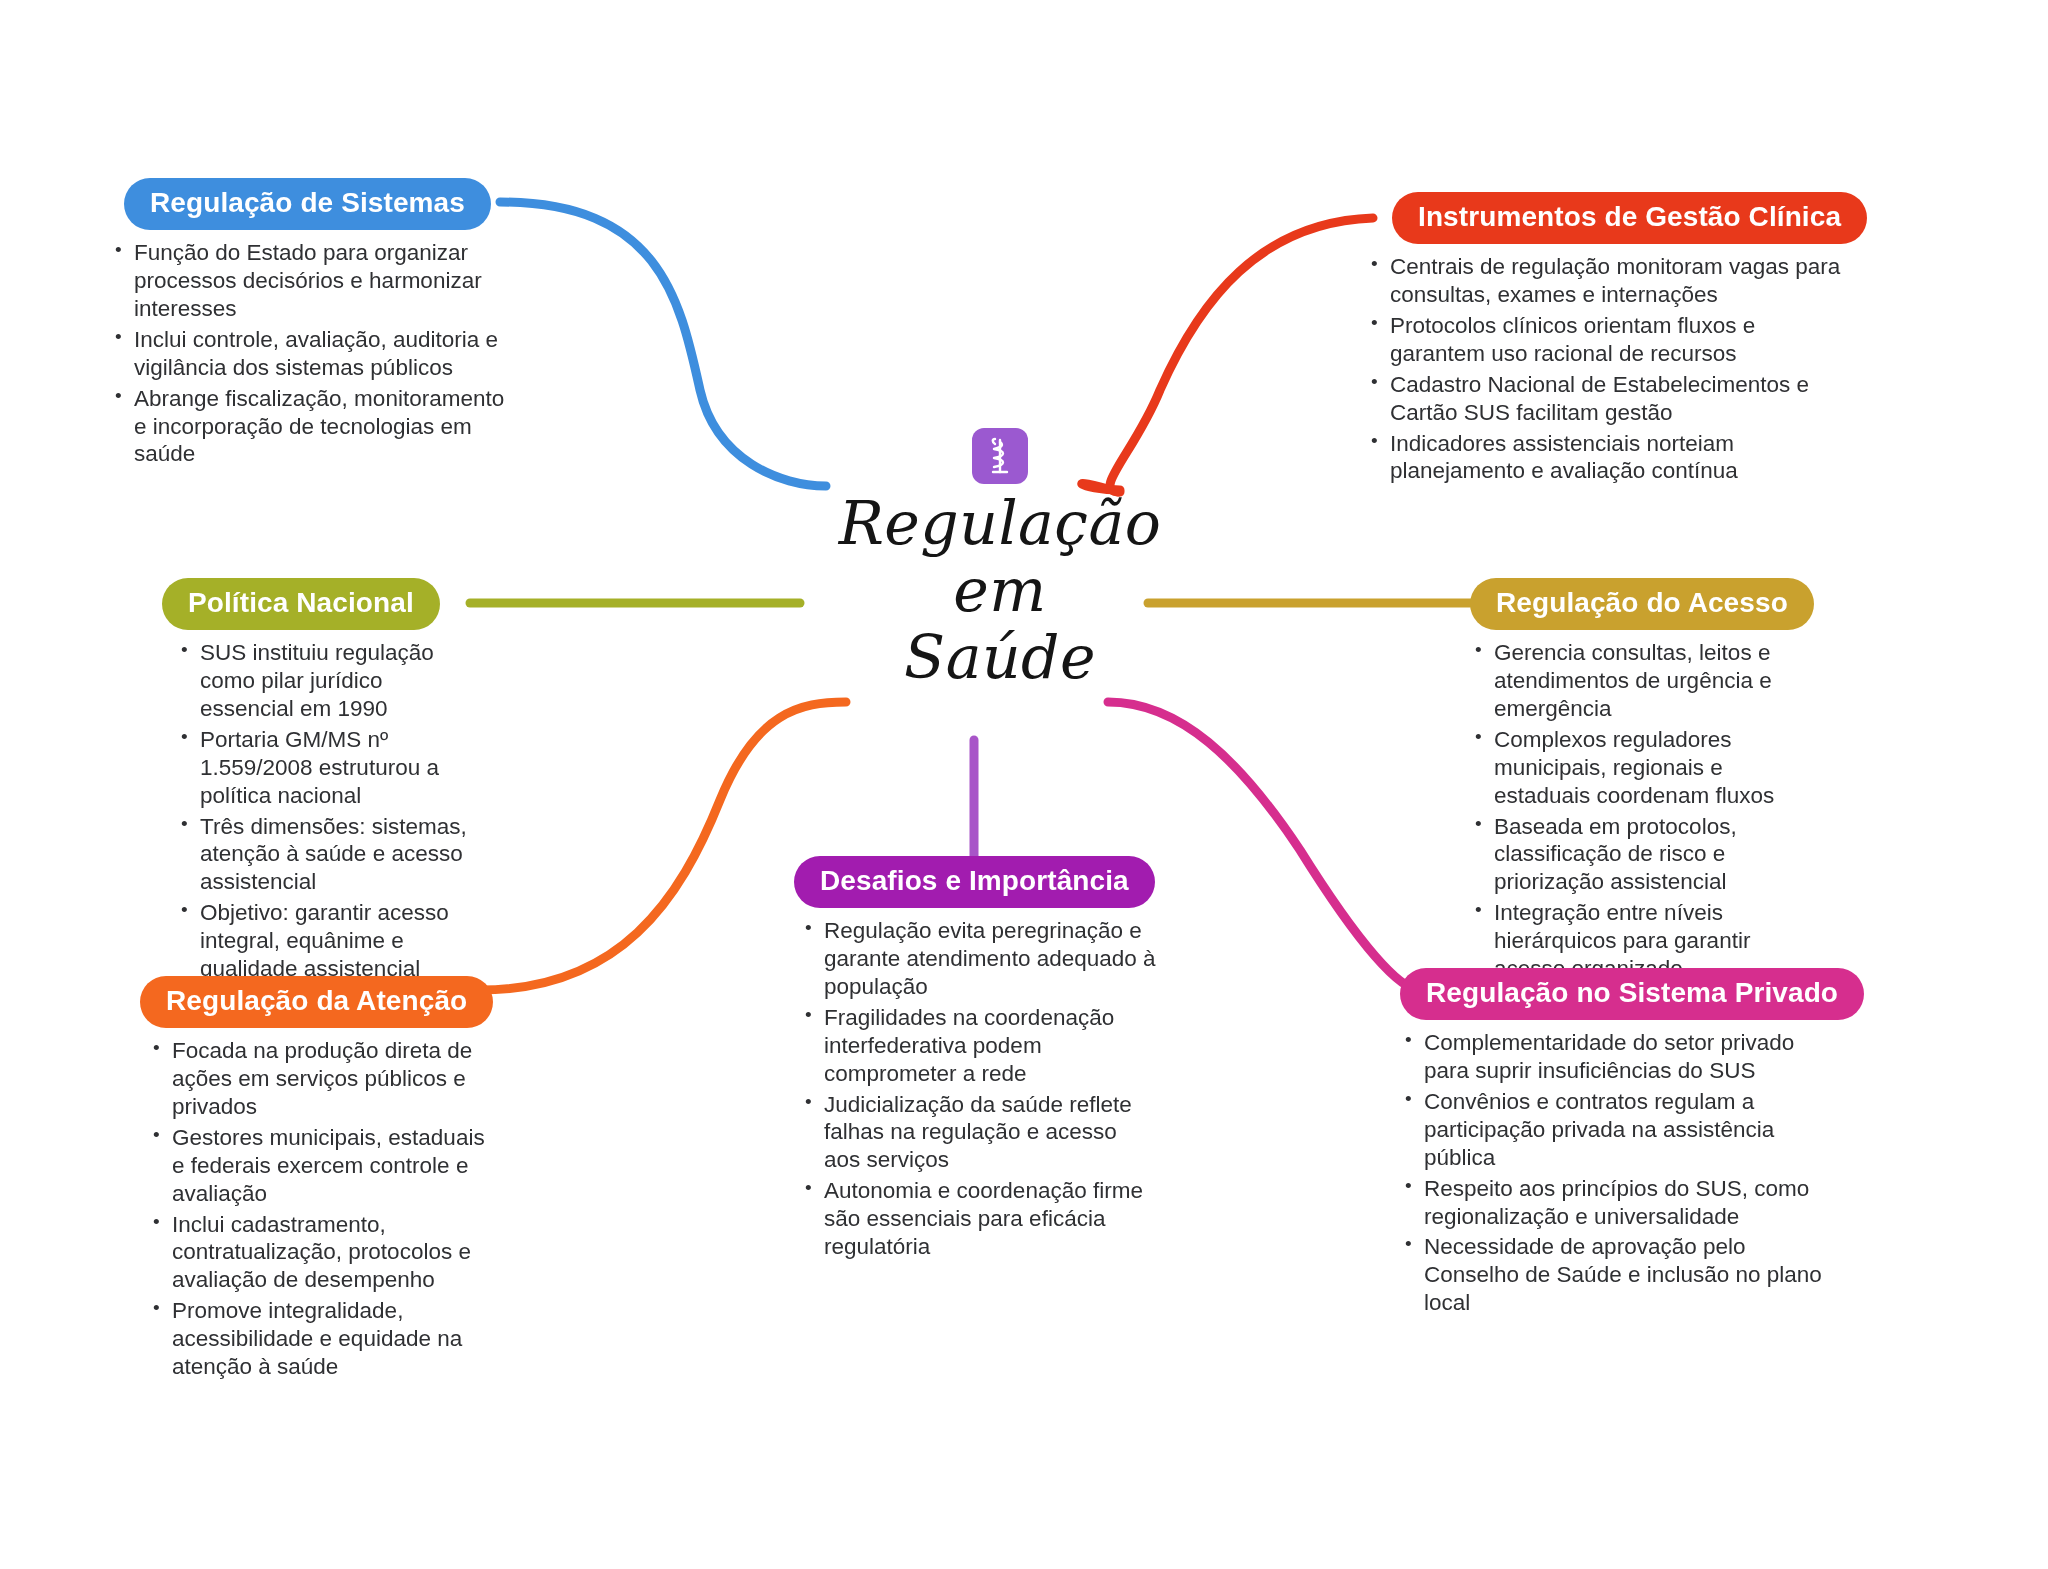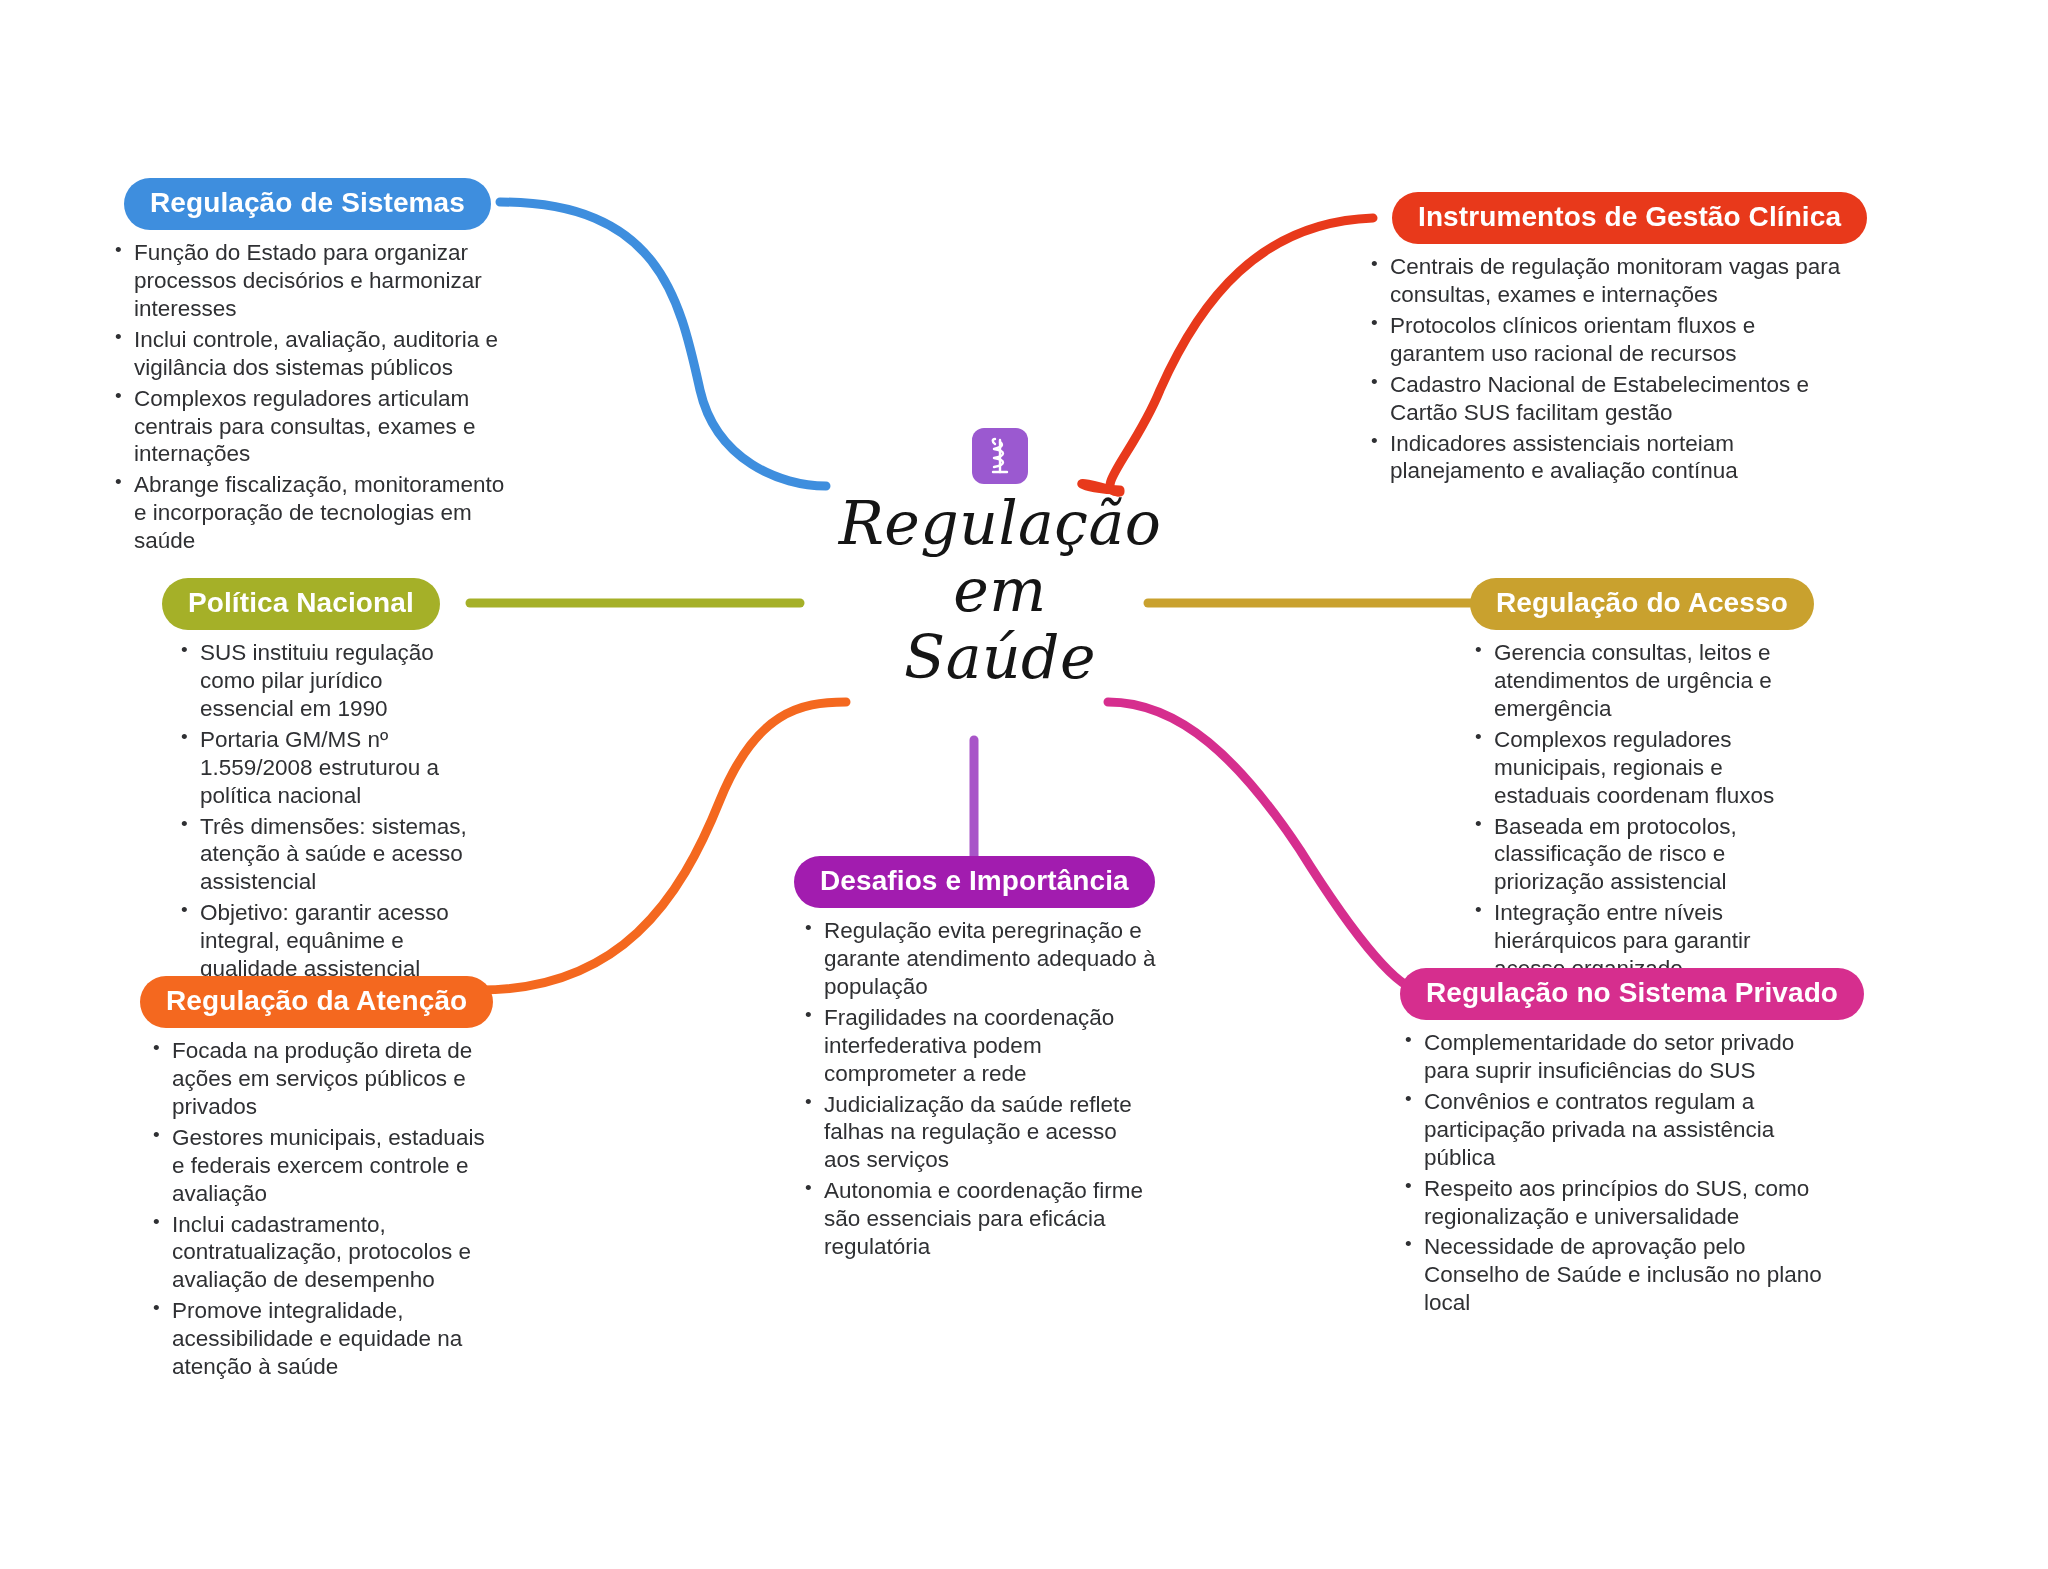--- a/index.html
+++ b/index.html
@@ -168,21 +168,20 @@
       <span>em</span>
       <span>Saúde</span>
     </div>
   </div>
 
   <div class="node" id="node-sistemas">
     <div class="pill" style="background:#3E8EDE">Regulação de Sistemas</div>
     <ul class="bullets">
       <li>Função do Estado para organizar processos decisórios e harmonizar interesses</li>
       <li>Inclui controle, avaliação, auditoria e vigilância dos sistemas públicos</li>
-      <li>Complexos reguladores articulam centrais para consultas, exames e internações</li>
       <li>Abrange fiscalização, monitoramento e incorporação de tecnologias em saúde</li>
     </ul>
   </div>
 
   <div class="node" id="node-instrumentos">
     <div class="pill" style="background:#E8391B">Instrumentos de Gestão Clínica</div>
     <ul class="bullets">
       <li>Centrais de regulação monitoram vagas para consultas, exames e internações</li>
       <li>Protocolos clínicos orientam fluxos e garantem uso racional de recursos</li>
       <li>Cadastro Nacional de Estabelecimentos e Cartão SUS facilitam gestão</li>

